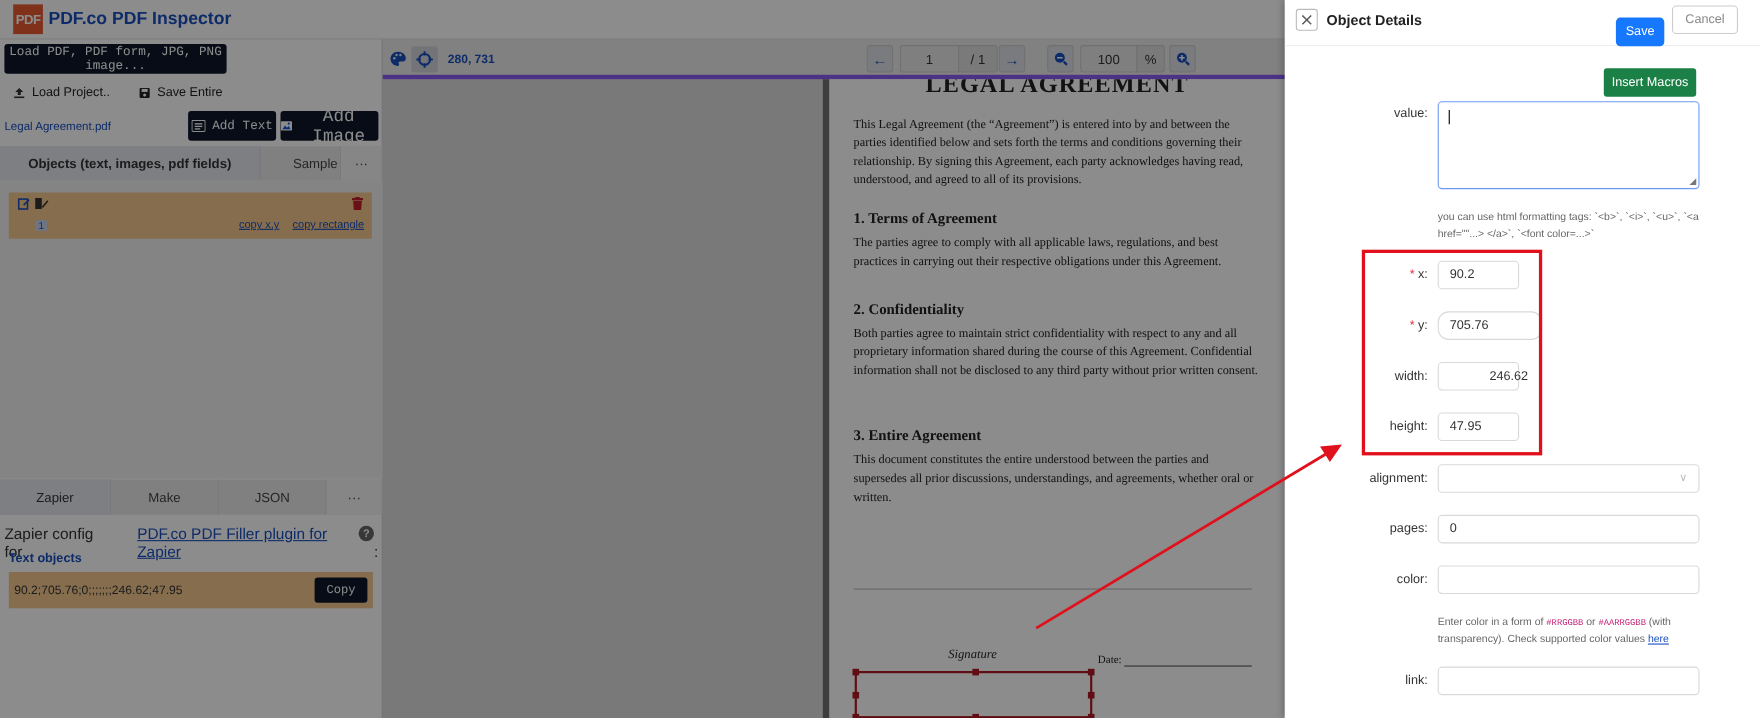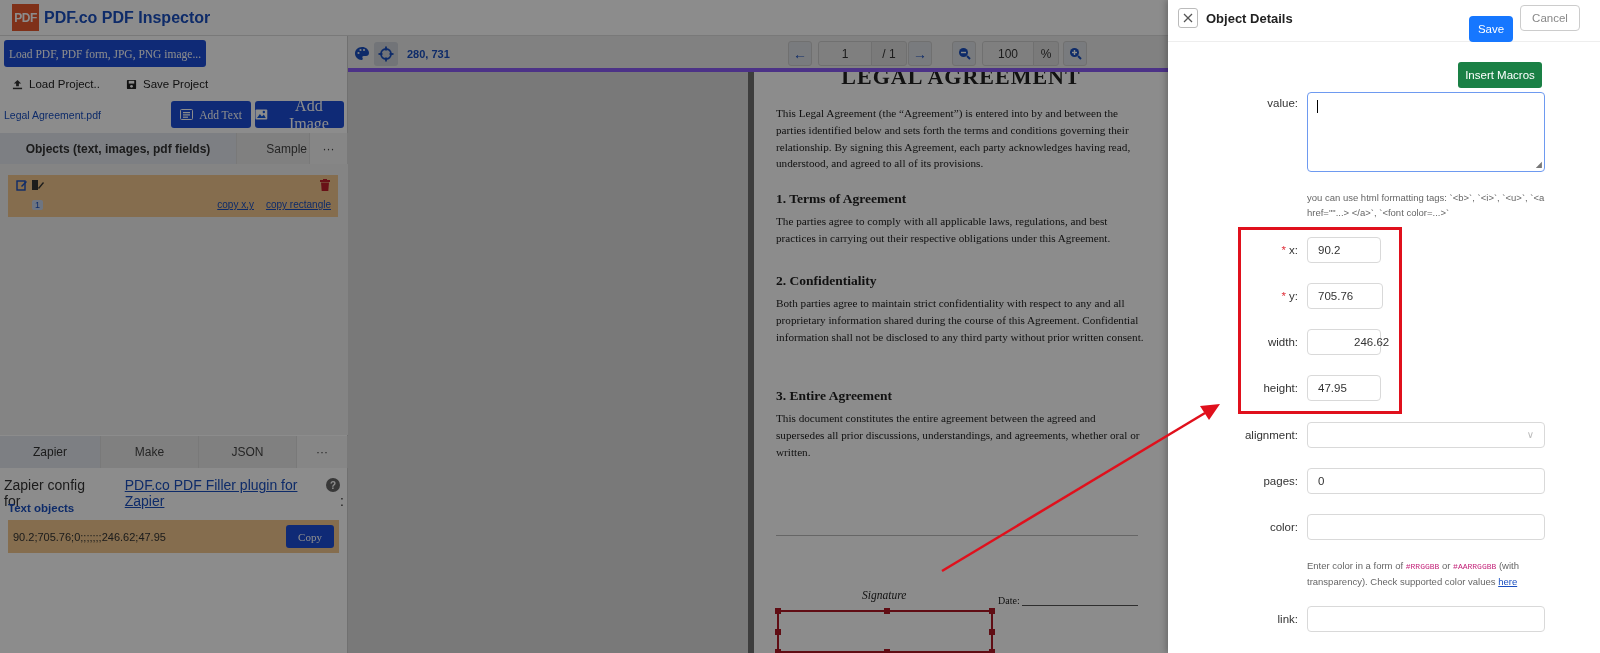--- a/index.html
+++ b/index.html
@@ -7,21 +7,21 @@
   .app { position: absolute; left: 0; top: 0; width: 1168px; height: 653px; background: #ffffff; }
   .overlay { position: absolute; left: 0; top: 0; width: 1168px; height: 653px; background: rgba(0,0,0,0.45); pointer-events: none; z-index: 5; }
 
   
   .header { position: absolute; left: 0; top: 0; width: 1168px; height: 36px; background: #fff; border-bottom: 1px solid #ddd; display: flex; align-items: center; padding-left: 12px; }
   .logo { width: 27px; height: 27px; background: #e8592f; color: #fff; font-size: 12px; font-weight: bold; display: flex; align-items: center; justify-content: center; letter-spacing: -0.5px; }
   .app-title { color: #1a4fbf; font-size: 16px; font-weight: bold; margin-left: 5px; }
 
   
   .left { position: absolute; left: 0; top: 36px; width: 348px; height: 617px; background: #fff; border-right: 1px solid #ccc; }
-  .btn-primary { background: #1d4ed8; color: #fff; border: none; border-radius: 3px; font-size: 11.5px; display: inline-flex; align-items: center; justify-content: center; gap: 6px; cursor: pointer; font-family: Liberation Serif, serif; }
+  .btn-primary { background: #0f172a; color: #fff; border: none; border-radius: 3px; font-size: 11.5px; display: inline-flex; align-items: center; justify-content: center; gap: 6px; cursor: pointer; font-family: Liberation Mono, monospace; }
   .load-btn { position: absolute; left: 4px; top: 4px; width: 202px; height: 27px; }
   .proj-row { position: absolute; left: 12px; top: 42px; display: flex; gap: 26px; font-size: 11.5px; color: #222; }
   .proj-row span.item { display: inline-flex; align-items: center; gap: 6px; cursor: pointer; }
   .file-name { position: absolute; left: 4px; top: 73px; font-size: 10.5px; color: #1a4fbf; }
   .add-text-btn { position: absolute; left: 171px; top: 65px; width: 80px; height: 27px; font-size: 11.5px; }
   .add-img-btn { position: absolute; left: 255px; top: 65px; width: 89px; height: 27px; font-size: 16px; }
   .tabs1 { position: absolute; left: 0; top: 97px; width: 348px; height: 31px; display: flex; background: #eaeaea; }
   .tab { display: flex; align-items: center; justify-content: center; font-size: 12px; color: #444; cursor: pointer; border-right: 1px solid #ddd; }
   .tab.active { background: #e3e7ef; font-weight: bold; color: #333; }
   .objects-area { position: absolute; left: 0; top: 128px; width: 348px; height: 271px; background: #f1f1f1; }
@@ -101,21 +101,21 @@
             <rect x="1" y="9.5" width="10" height="1.6" fill="#333"></rect>
           </svg>
         <span>Load Project..</span>
       </span>
       <span class="item">
         <svg width="11" height="11" viewBox="0 0 12 12">
             <rect x="1" y="1" width="10" height="10" rx="1" fill="#222"></rect>
             <rect x="3" y="2" width="6" height="3" fill="#fff"></rect>
             <circle cx="6" cy="8" r="1.5" fill="#fff"></circle>
           </svg>
-        <span>Save Project</span>
+        <span>Save Entire</span>
       </span>
     </div>
 
     <div class="file-name">Legal Agreement.pdf</div>
 
     <button class="btn-primary add-text-btn">
       <svg width="13" height="11" viewBox="0 0 13 11">
           <rect x="0.5" y="0.5" width="12" height="10" rx="1" fill="none" stroke="#fff"></rect>
           <rect x="3" y="3" width="7" height="1.2" fill="#fff"></rect>
           <rect x="3" y="5.3" width="7" height="1.2" fill="#fff"></rect>
@@ -230,21 +230,21 @@
 
     <div class="page-shadow"></div>
     <div class="page">
       <div class="doc-title">LEGAL AGREEMENT</div>
       <div class="para" style="top:33px;">This Legal Agreement (the “Agreement”) is entered into by and between the parties identified below and sets forth the terms and conditions governing their relationship. By signing this Agreement, each party acknowledges having read, understood, and agreed to all of its provisions.</div>
       <div class="sec" style="top:119px;">1. Terms of Agreement</div>
       <div class="para" style="top:141px;">The parties agree to comply with all applicable laws, regulations, and best practices in carrying out their respective obligations under this Agreement.</div>
       <div class="sec" style="top:201px;">2. Confidentiality</div>
       <div class="para" style="top:223px;">Both parties agree to maintain strict confidentiality with respect to any and all proprietary information shared during the course of this Agreement. Confidential information shall not be disclosed to any third party without prior written consent.</div>
       <div class="sec" style="top:316px;">3. Entire Agreement</div>
-      <div class="para" style="top:338px;">This document constitutes the entire agreement between the agreed and supersedes all prior discussions, understandings, and agreements, whether oral or written.</div>
+      <div class="para" style="top:338px;">This document constitutes the entire understood between the parties and supersedes all prior discussions, understandings, and agreements, whether oral or written.</div>
       <div class="rule"></div>
       <div class="sig-label">Signature</div>
       <div class="date-label">Date:</div>
       <div class="date-line"></div>
 
       <div class="sel-box">
         <div class="handle" style="left:-4px; top:-4px;"></div>
         <div class="handle" style="left:105px; top:-4px;"></div>
         <div class="handle" style="right:-4px; top:-4px;"></div>
         <div class="handle" style="left:-4px; top:17px;"></div>
@@ -280,21 +280,21 @@
     <div class="resize">◢</div>
   </div>
   <div class="hint" style="top:190px;">you can use html formatting tags: `&lt;b&gt;`, `&lt;i&gt;`, `&lt;u&gt;`, `&lt;a href=""...&gt; &lt;/a&gt;`, `&lt;font color=...&gt;`</div>
 
   <div class="red-frame"></div>
 
   <div class="flabel" style="top:244px;"><span class="req">*</span><span>x:</span></div>
   <div class="finput" style="top:237px; width:74px;">90.2</div>
 
   <div class="flabel" style="top:290px;"><span class="req">*</span><span>y:</span></div>
-  <div class="finput" style="top:283px; width:76px;">705.76</div>
+  <div class="finput" style="top:283px; width:95px;border-radius:10px;">705.76</div>
 
   <div class="flabel" style="top:336px;">width:</div>
   <div class="finput" style="top:329px; width:74px;padding-left:46px;">246.62</div>
 
   <div class="flabel" style="top:382px;">height:</div>
   <div class="finput" style="top:375px; width:74px;">47.95</div>
 
   <div class="flabel" style="top:429px;">alignment:</div>
   <div class="finput" style="top:422px; width:238px;">
     <span></span>

